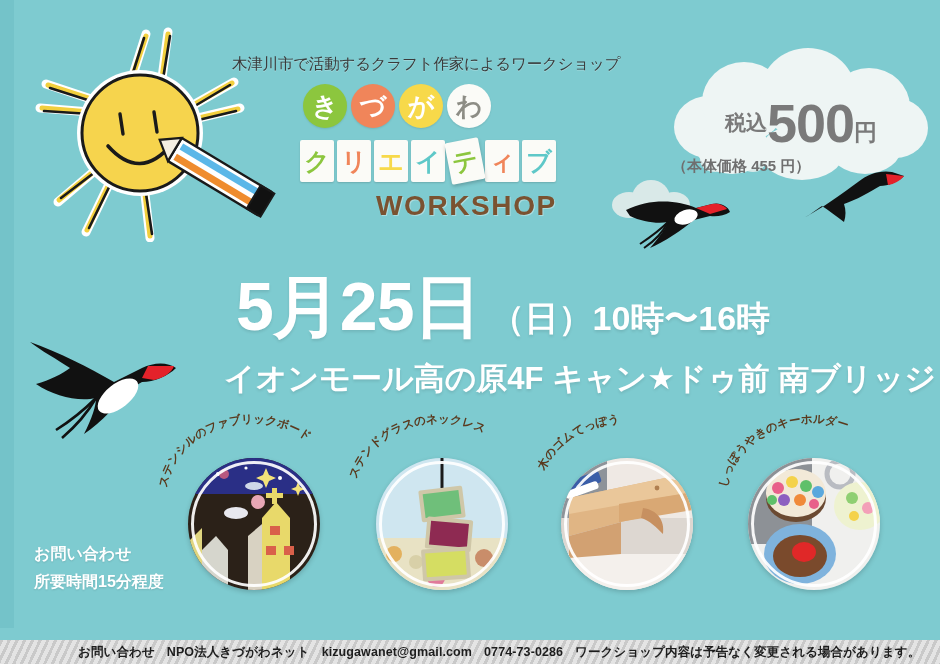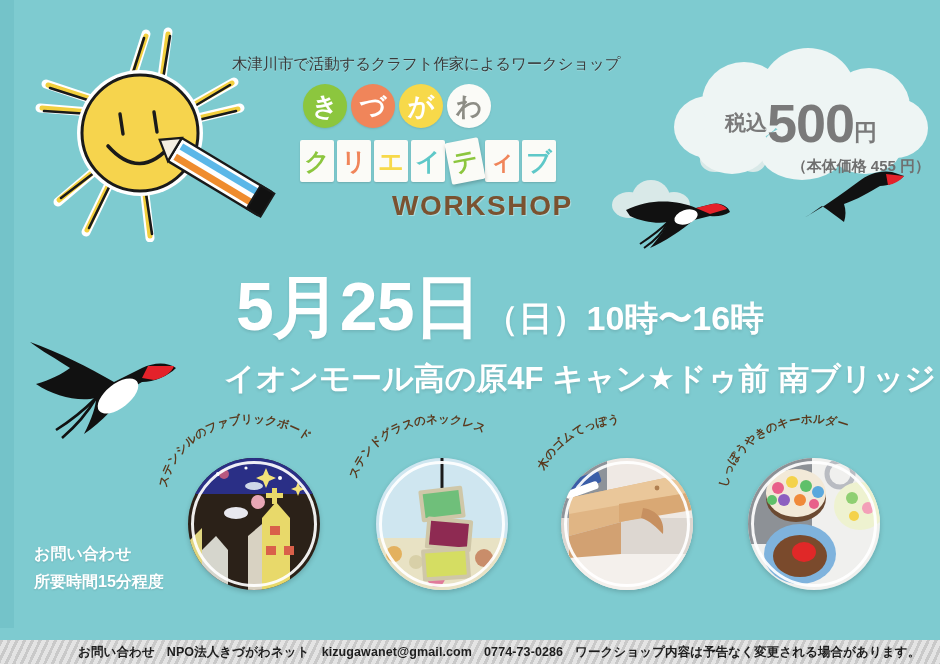--- a/index.html
+++ b/index.html
@@ -45,61 +45,61 @@
   .lt{
     width:34px;height:42px;background:#fbfbf7;
     border-radius:2px;
     box-shadow:0 1px 2px rgba(0,0,0,.16);
     display:flex;align-items:center;justify-content:center;
     font-size:25px;font-weight:bold;line-height:1;
   }
   .lt.tilt{transform:rotate(-11deg);box-shadow:0 2px 4px rgba(0,0,0,.22);}
   
   .workshop-word{
-    position:absolute;left:392px;top:190px;
+    position:absolute;left:376px;top:190px;
     font-size:28px;font-weight:bold;color:#7a5230;
     letter-spacing:1.6px;
     text-shadow:1px 1px 0 rgba(255,255,255,.35);
   }
   
   .cloud{position:absolute;}
   .cloud .puff{position:absolute;background:#eef5f4;border-radius:50%;}
   #price-cloud{left:672px;top:48px;width:258px;height:132px;}
   .price-text{
     position:absolute;left:672px;top:62px;width:258px;height:132px;
   }
   .price-main{
     position:absolute;left:0;top:30px;width:258px;text-align:center;
     color:#7a7a7a;white-space:nowrap;
   }
   .price-main .tax{font-size:21px;font-weight:bold;vertical-align:12px;}
   .price-main .num{font-size:54px;font-weight:bold;letter-spacing:-1px;}
   .price-main .yen{font-size:23px;font-weight:bold;vertical-align:2px;}
   .price-sub{
-    position:absolute;left:0;top:95px;width:258px;text-align:right;
+    position:absolute;left:0;top:95px;width:258px;text-align:left;
     font-size:15px;font-weight:bold;color:#6f6f6f;white-space:nowrap;
   }
   
   #mini-cloud-a{left:612px;top:178px;width:80px;height:42px;}
   #mini-cloud-b{left:700px;top:140px;width:66px;height:34px;}
   .mini .puff{background:#d9e9e8;}
   
   .swallow{position:absolute;}
   
   .date-row{
     position:absolute;left:236px;top:262px;width:700px;
     color:#ffffff;white-space:nowrap;
   }
   .date-big{
     font-size:68px;font-weight:bold;letter-spacing:-1px;
     text-shadow:0 2px 3px rgba(0,0,0,.10);
     text-align:center;
   }
   .date-small{
-    font-size:34px;font-weight:bold;margin-left:4px;
+    font-size:34px;font-weight:bold;margin-left:10px;
     text-shadow:0 2px 3px rgba(0,0,0,.10);
   }
   .venue-row{
     position:absolute;left:224px;top:358px;width:720px;
     font-size:31px;font-weight:bold;color:#ffffff;white-space:nowrap;
     text-shadow:0 2px 3px rgba(0,0,0,.10);
   }
   
   .items{position:absolute;left:0;top:440px;width:940px;height:175px;}
   .item{position:absolute;width:148px;height:172px;}

